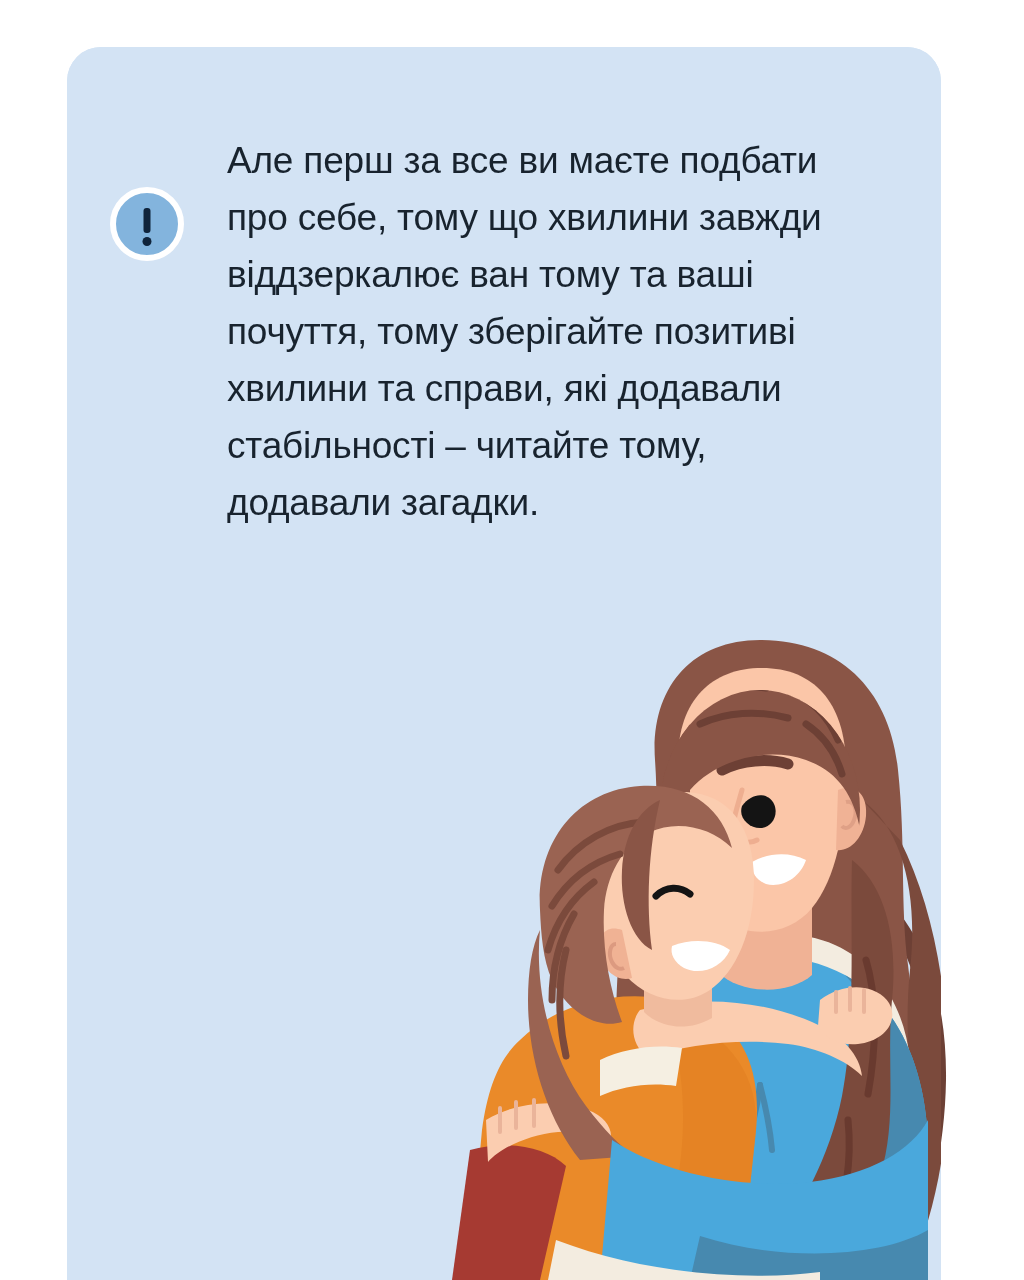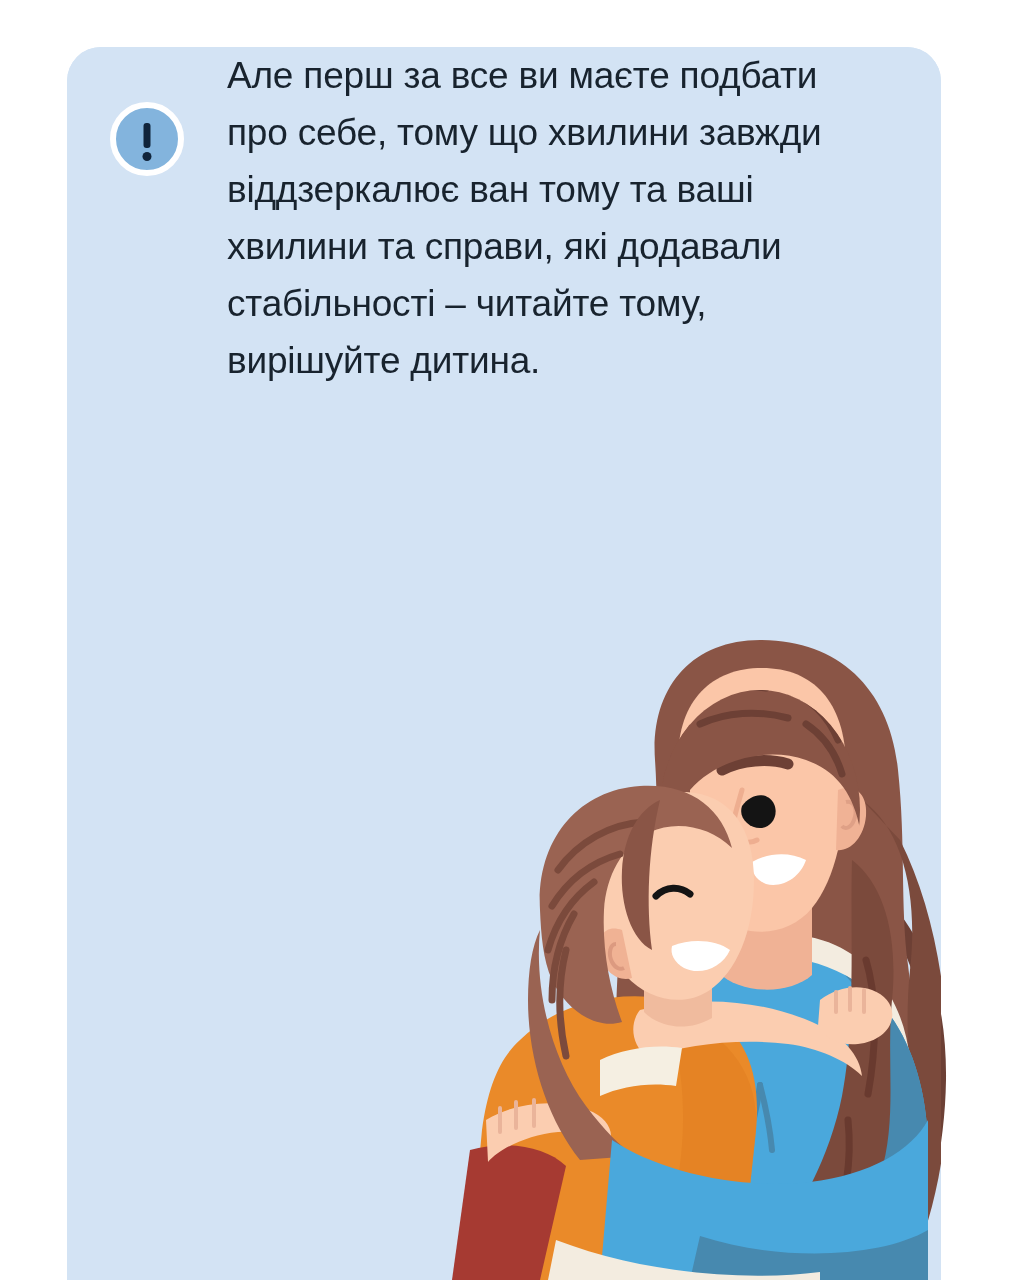--- a/index.html
+++ b/index.html
@@ -35,20 +35,21 @@
   }
 
   
   #notice-block {
     position: absolute;
     left: 0;
     top: 0;
     width: 874px;
     display: flex;
     align-items: flex-start;
+    padding-top: 85px;
     box-sizing: border-box;
   }
   #notice-icon-wrap {
     width: 160px;
     flex: 0 0 160px;
     display: flex;
     justify-content: center;
     padding-top: 55px;
   }
   #alert-icon {
@@ -267,17 +268,18 @@
   <div id="notice-icon-wrap">
     <div id="alert-icon">
       <span class="bang-stem"></span>
       <span class="bang-dot"></span>
     </div>
   </div>
   <div id="notice-text">
     <div class="line">Але перш за все ви маєте подбати</div>
     <div class="line">про себе, тому що хвилини завжди</div>
     <div class="line">віддзеркалює ван тому та ваші</div>
+    <div class="line">почуття, тому зберігайте позитиві</div>
     <div class="line">хвилини та справи, які додавали</div>
     <div class="line">стабільності – читайте тому,</div>
-    <div class="line">вирішуйте дитина.</div>
+    <div class="line">додавали загадки.</div>
   </div>
 </div>
 
 </body></html>

